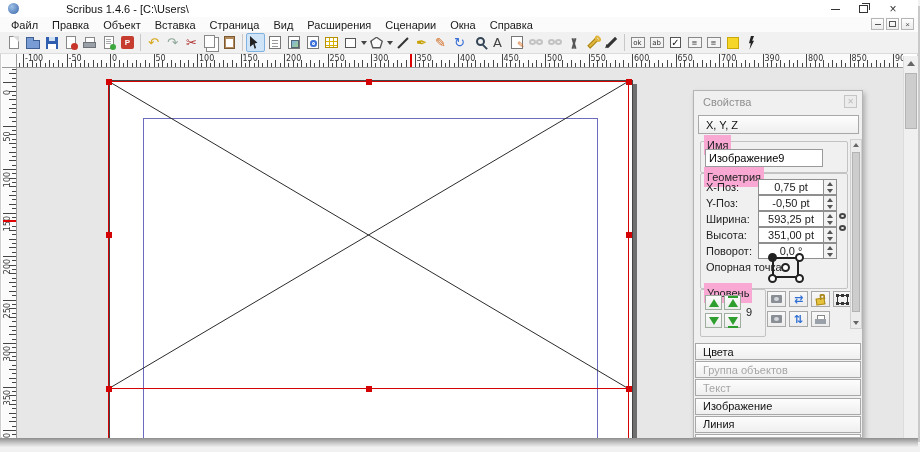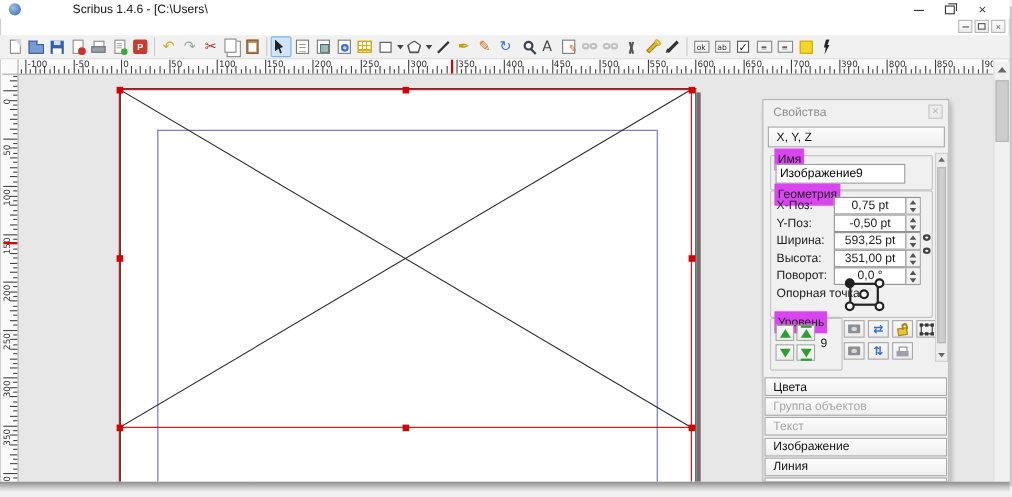--- a/index.html
+++ b/index.html
@@ -114,21 +114,21 @@
   
   .panel{position:absolute;left:693px;top:90px;width:170px;height:348px;background:#f0f0f0;border:1px solid #b4b4b4;
          box-shadow:2px 3px 5px rgba(0,0,0,.25);box-sizing:border-box;overflow:hidden;}
   .ptitle{position:absolute;left:9px;top:5px;color:#8f8f8f;}
   .pclose{position:absolute;right:5px;top:4px;width:13px;height:13px;background:#ececec;border:1px solid #c5c5c5;
           display:flex;align-items:center;justify-content:center;font-size:8px;color:#bbb;box-sizing:border-box;}
   .pbtn{position:absolute;background:linear-gradient(#fdfdfd,#efefef);border:1px solid #a8a8a8;box-sizing:border-box;
         display:flex;align-items:center;padding-left:7px;color:#111;}
   .pbtn.dis{color:#a6a6a6;}
   .groupbox{position:absolute;border:1px solid #c3c3c3;border-radius:2px;}
-  .gtitle{position:absolute;background:#d946ef;padding:4px 3px;color:#222;}
+  .gtitle{position:absolute;background:#f9a8d4;padding:4px 3px;color:#222;}
   .pinput{position:absolute;background:#fff;border:1px solid #9a9a9a;font:11px "Liberation Sans",sans-serif;padding:0 3px;box-sizing:border-box;}
   .frow-label{position:absolute;left:12px;color:#222;}
   .spinfield{position:absolute;width:79px;height:16px;background:#fff;border:1px solid #8f8f8f;box-sizing:border-box;}
   .spinval{position:absolute;left:0;top:1px;width:64px;text-align:center;font-size:11px;}
   .spinbtns{position:absolute;right:0;top:0;width:12px;height:14px;border-left:1px solid #8f8f8f;
             display:flex;flex-direction:column;align-items:center;justify-content:space-around;background:#f2f2f2;}
   .spinbtns i{display:block;width:0;height:0;border-left:3px solid transparent;border-right:3px solid transparent;}
   .spinbtns .u{border-bottom:4px solid #555;} .spinbtns .d{border-top:4px solid #555;}
   .chain{position:absolute;left:145px;top:120px;width:8px;height:26px;}
   .chain:before,.chain:after{content:"";position:absolute;left:0;width:7px;height:6px;border:2px solid #444;border-radius:50%;box-sizing:border-box;}
@@ -180,20 +180,32 @@
         <span class="bar"></span>
       </div>
     <div class="winbtn" style="right:44px">
         <span class="rest"></span>
       </div>
     <div class="winbtn" style="right:14px">
         <span class="x">×</span>
       </div>
   </div>
 
+  <div class="menubar" id="menubar">
+      <span class="menu-item">Файл</span>
+      <span class="menu-item">Правка</span>
+      <span class="menu-item">Объект</span>
+      <span class="menu-item">Вставка</span>
+      <span class="menu-item">Страница</span>
+      <span class="menu-item">Вид</span>
+      <span class="menu-item">Расширения</span>
+      <span class="menu-item">Сценарии</span>
+      <span class="menu-item">Окна</span>
+      <span class="menu-item">Справка</span>
+    </div>
   <div class="mdi">
     <div class="mdibtn">
         <span class="bar"></span>
       </div>
     <div class="mdibtn">
         <span class="rest"></span>
       </div>
     <div class="mdibtn">×</div>
   </div>
 

